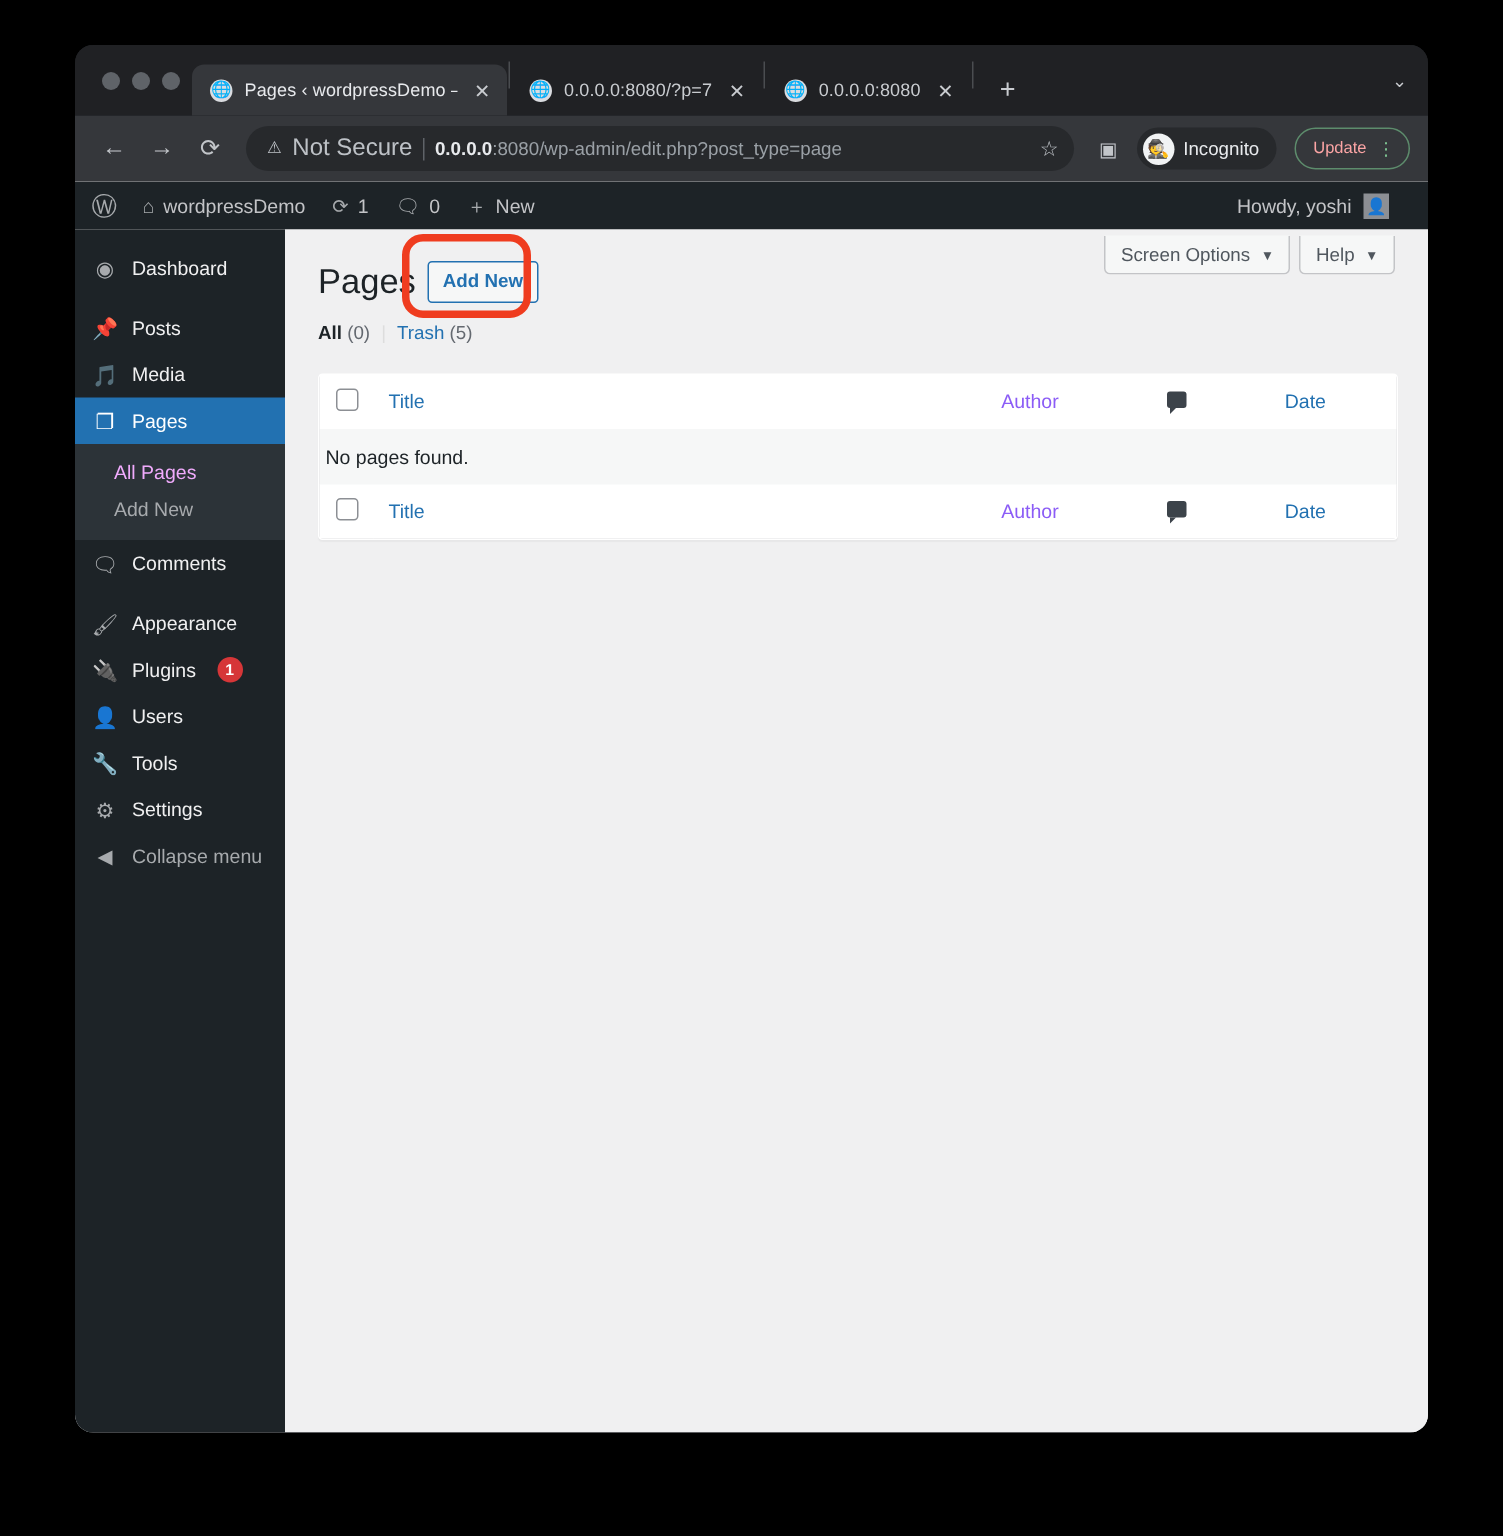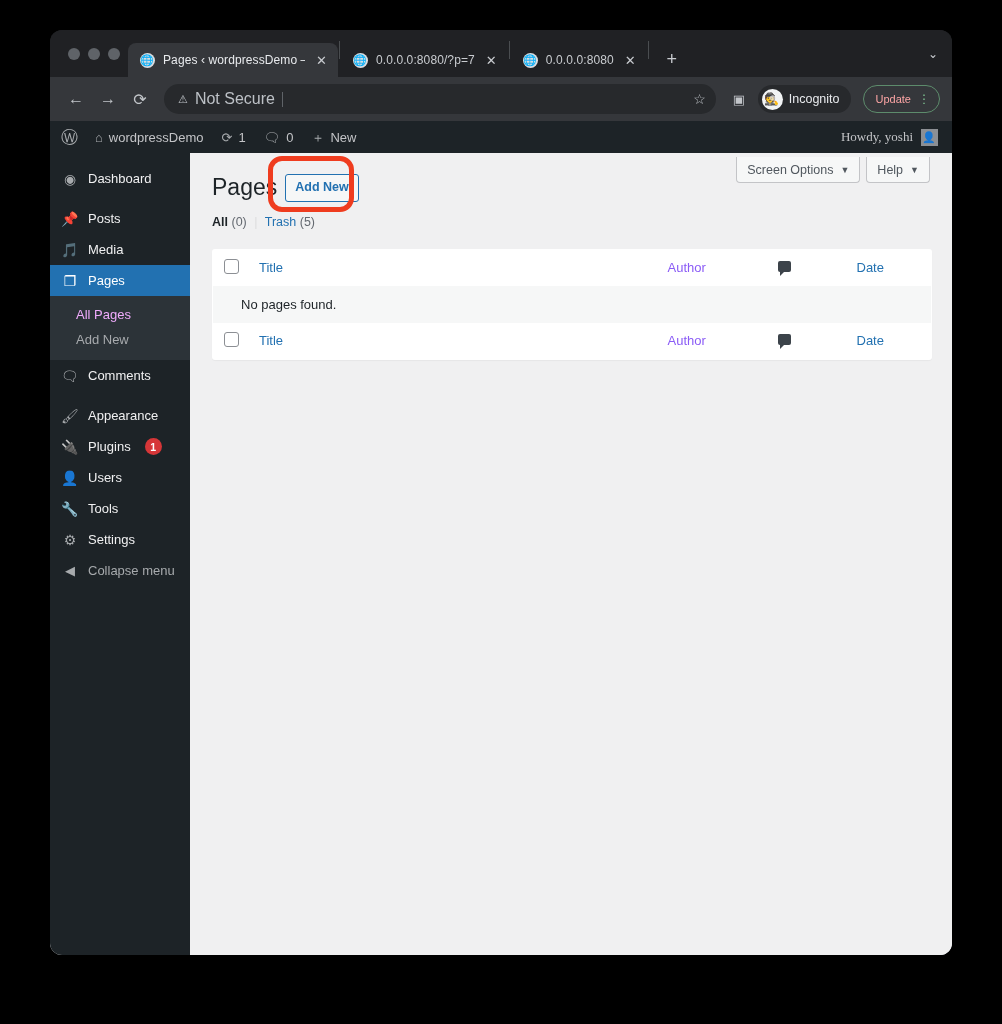--- a/index.html
+++ b/index.html
@@ -161,21 +161,21 @@
     color: #c3c4c7; font-size: 13px;
     flex: 0 0 auto;
   }
   .ab-item {
     display: flex; align-items: center; gap: 6px;
     height: 32px; padding: 0 9px;
     color: #c3c4c7; white-space: nowrap;
   }
   .ab-logo { font-size: 17px; line-height: 1; padding: 0 8px 0 11px; color: #a7aaad; }
   .ab-icon { color: #a7aaad; font-size: 13px; line-height: 1; }
-  .ab-right { margin-left: auto; display: flex; align-items: center; padding-right: 14px; gap: 8px; font-family: Liberation Serif, serif; }
+  .ab-right { margin-left: auto; display: flex; align-items: center; padding-right: 26px; gap: 8px; }
   .ab-avatar {
     width: 17px; height: 17px; background: #8c8f94;
     display: flex; align-items: center; justify-content: center;
     font-size: 11px; color: #1d2327;
   }
 
   .wp-body { flex: 1 1 auto; display: flex; min-height: 0; }
 
   
   .wp-sidebar {
@@ -330,21 +330,21 @@
   }
   .comment-bubble::after {
     content: ""; position: absolute;
     left: 2px; bottom: -4px;
     border-left: 4px solid #3c434a;
     border-bottom: 4px solid transparent;
   }
   .no-items td {
     background: #f6f7f7;
     color: #1d2327;
-    padding: 11px 28px;
+    padding: 11px 4px;
     font-size: 13px;
   }
 
   
   .wp-footer {
     flex: 0 0 auto;
     border-top: 1px solid #dcdcde;
     padding: 13px 22px 13px 22px;
     display: flex; align-items: center;
     font-size: 12.5px; color: #646970;
@@ -401,20 +401,21 @@
 
   <div class="toolbar">
     <div class="nav-btn">←</div>
     <div class="nav-btn">→</div>
     <div class="nav-btn">⟳</div>
 
     <div class="omnibox">
       <span class="warn-icon">⚠</span>
       <span class="not-secure">Not Secure</span>
       <span class="omni-sep"></span>
+      <span class="url"><b>0.0.0.0</b><span>:8080/wp-admin/edit.php?post_type=page</span></span>
       <span class="star">☆</span>
     </div>
 
     <div class="tb-icon">▣</div>
 
     <div class="incognito-pill">
       <span class="incognito-avatar">🕵</span>
       <span class="incognito-label">Incognito</span>
     </div>
 

